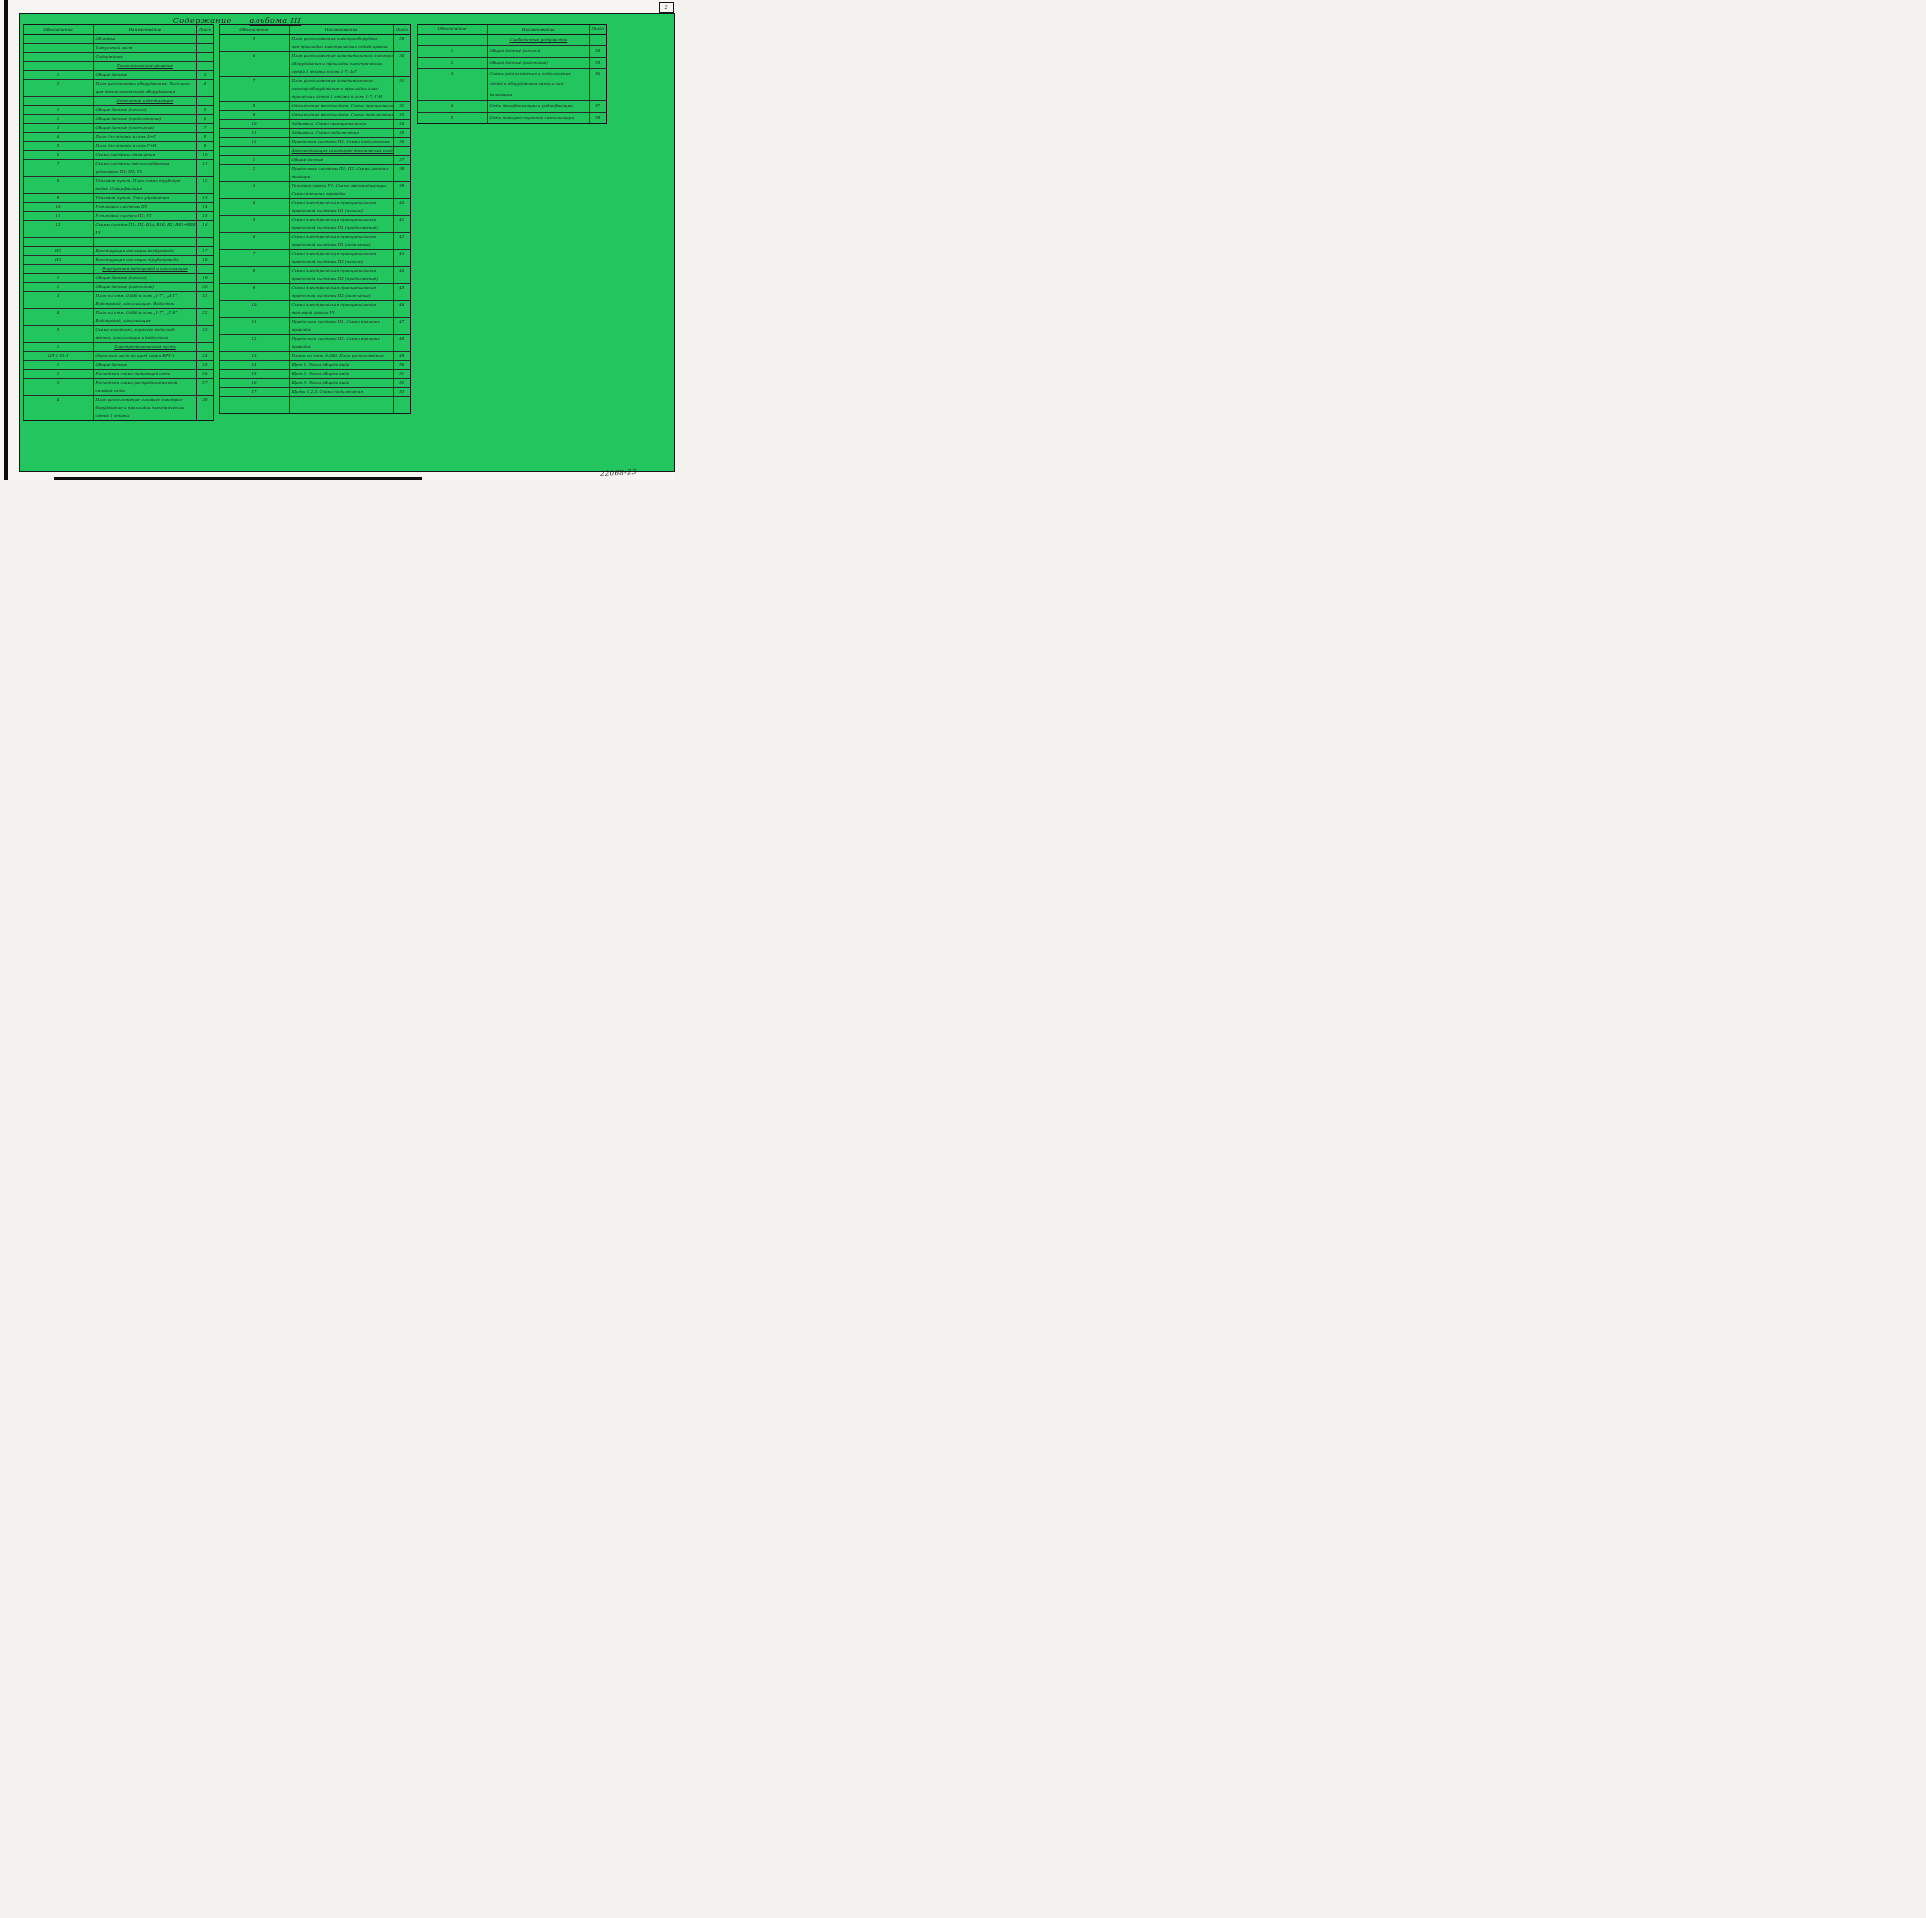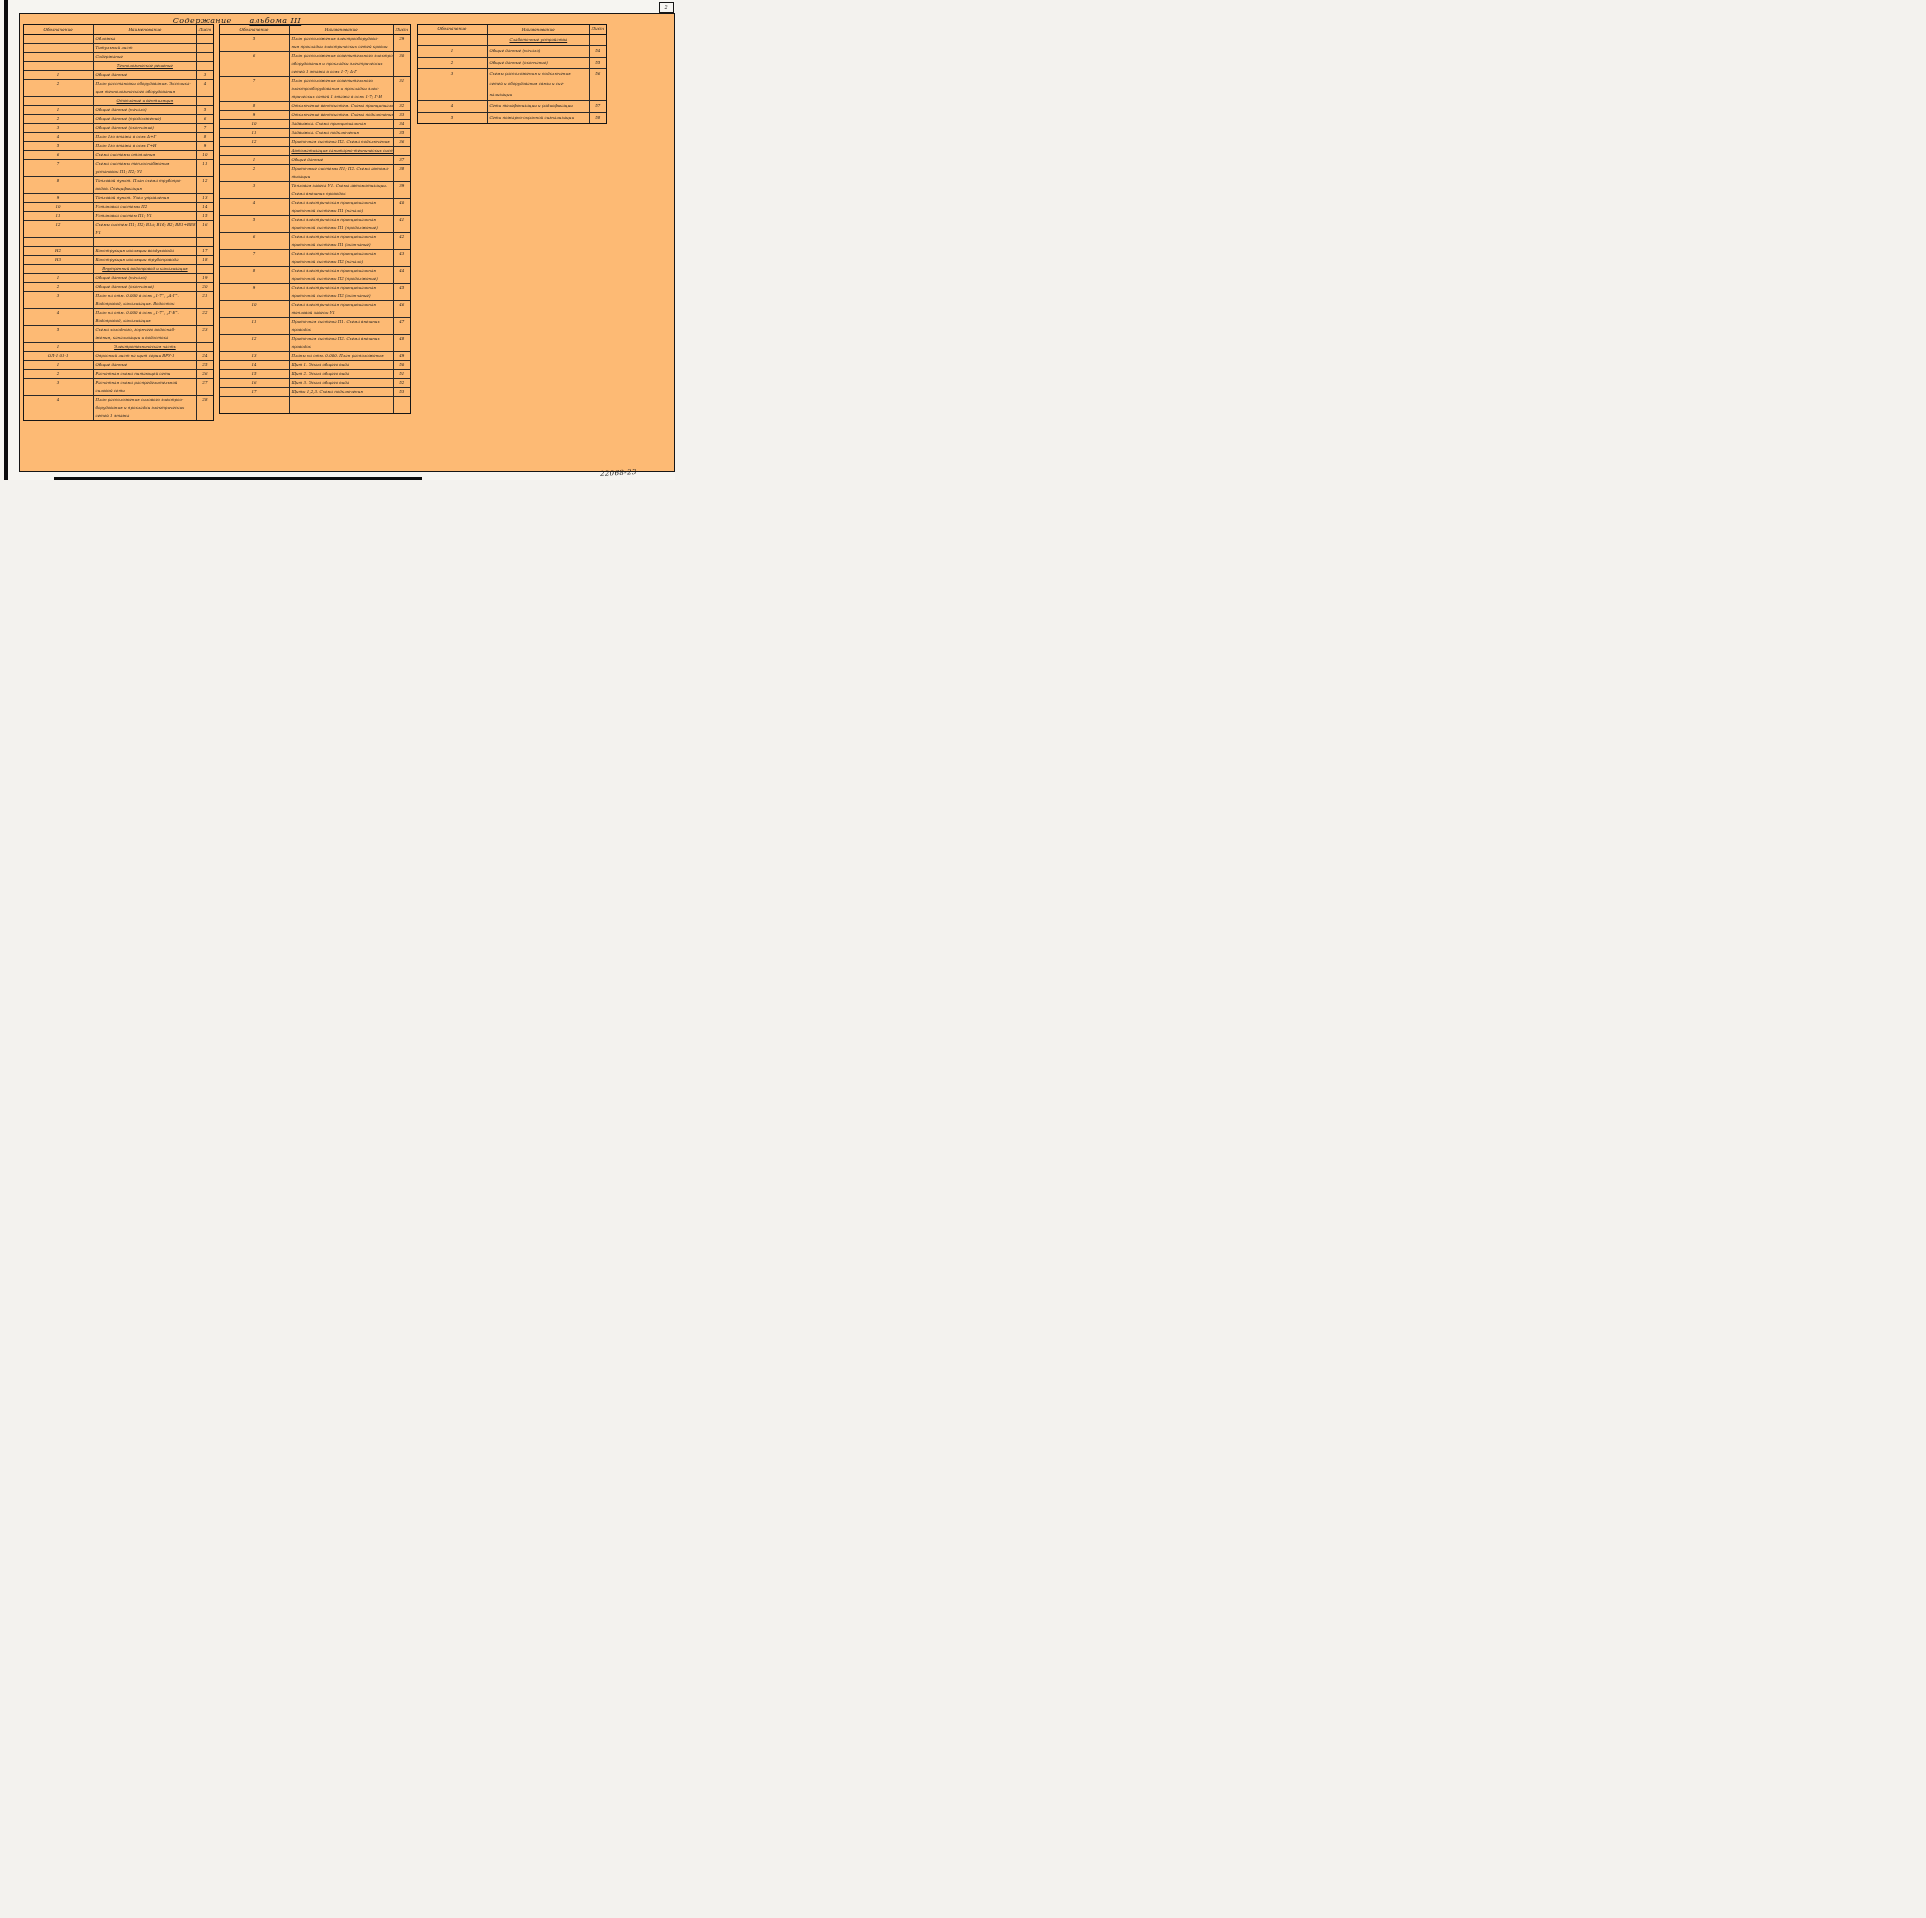--- a/index.html
+++ b/index.html
@@ -19,21 +19,21 @@
 
   .pagenum-box {
     position:absolute; right:1.5px; top:1.9px; width:13px; height:8.9px;
     border:0.8px solid #161616; background:#f6f5f1;
     display:flex; align-items:center; justify-content:center;
     font-size:5px;
   }
 
   .frame {
     position:absolute; left:18.5px; top:12.7px; width:654px; height:457px;
-    border:1px solid #161616; background:#fdba74;
+    border:1px solid #161616; background:#22c55e;
   }
 
   .title {
     position:absolute; left:127px; top:2.3px; width:181px;
     text-align:center; font-size:8px; letter-spacing:0.4px; white-space:nowrap;
   }
   .title .u { text-decoration:underline; text-underline-offset:1.5px; }
   .title-gap { display:inline-block; width:17.7px; }
 
   .toc-table { position:absolute; border:0.8px solid #151515; background:transparent; }

